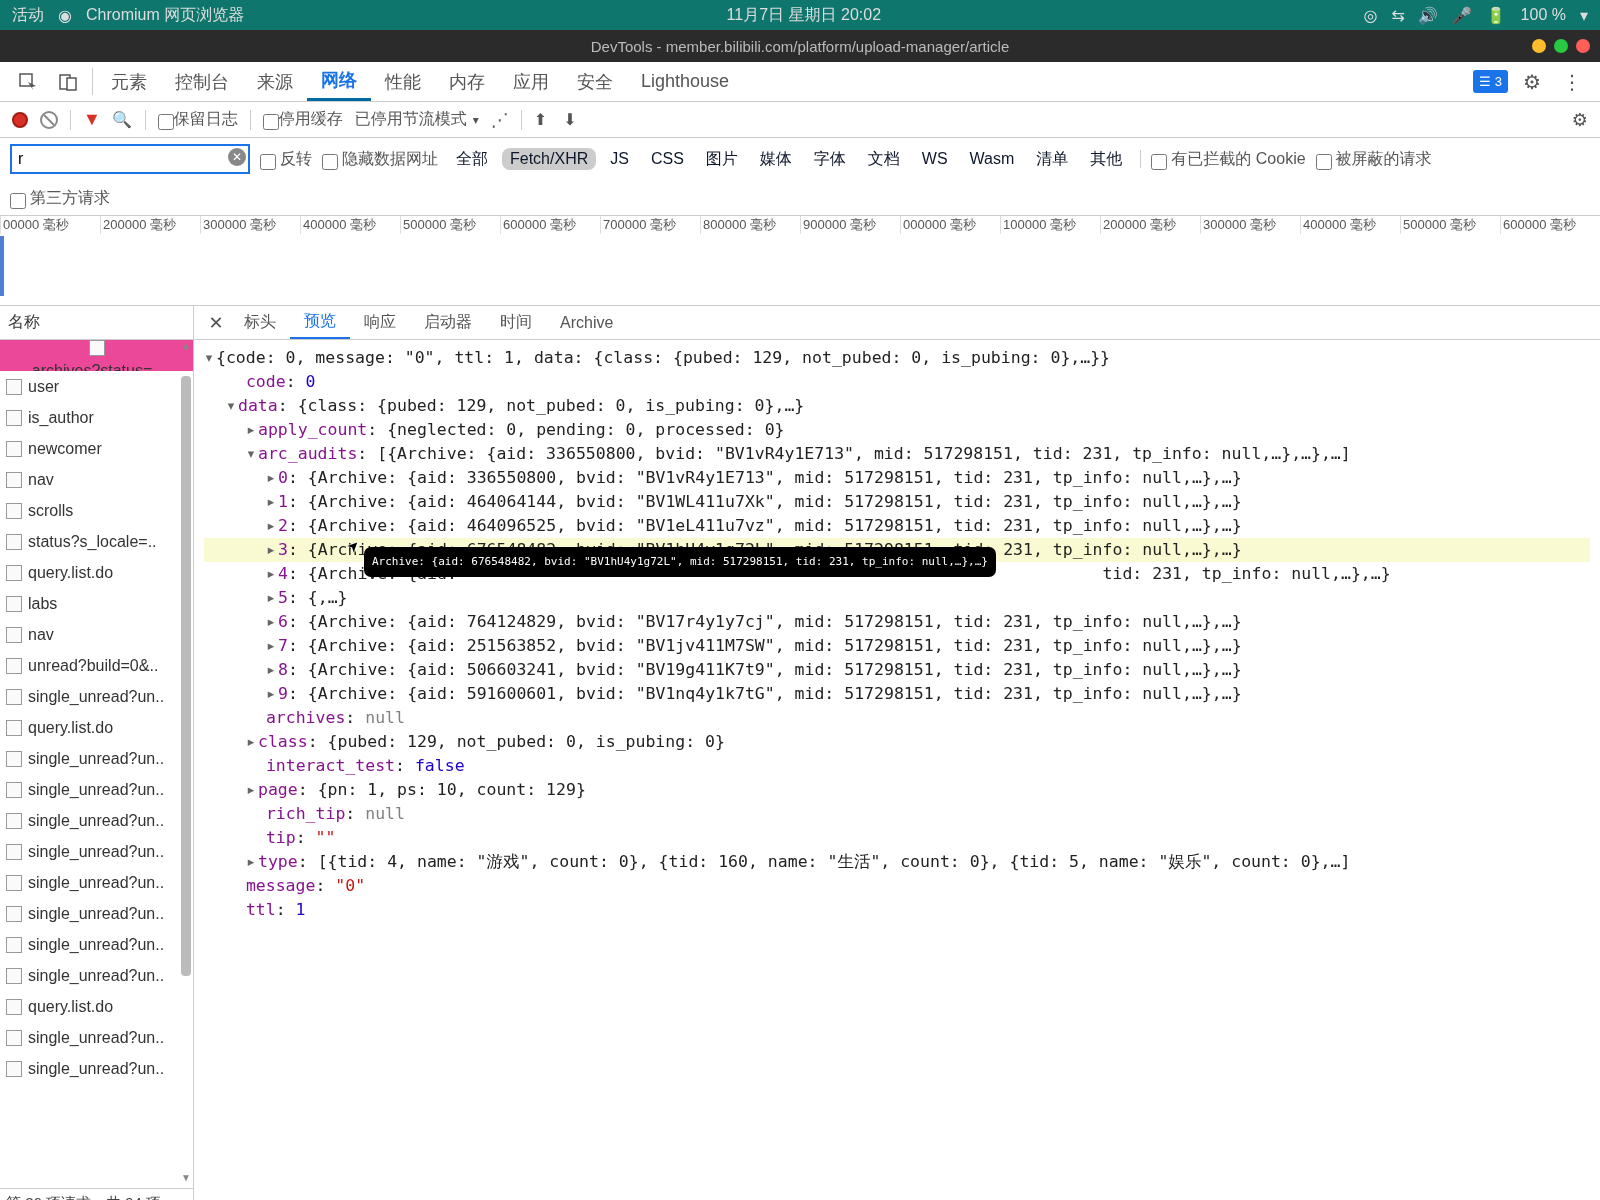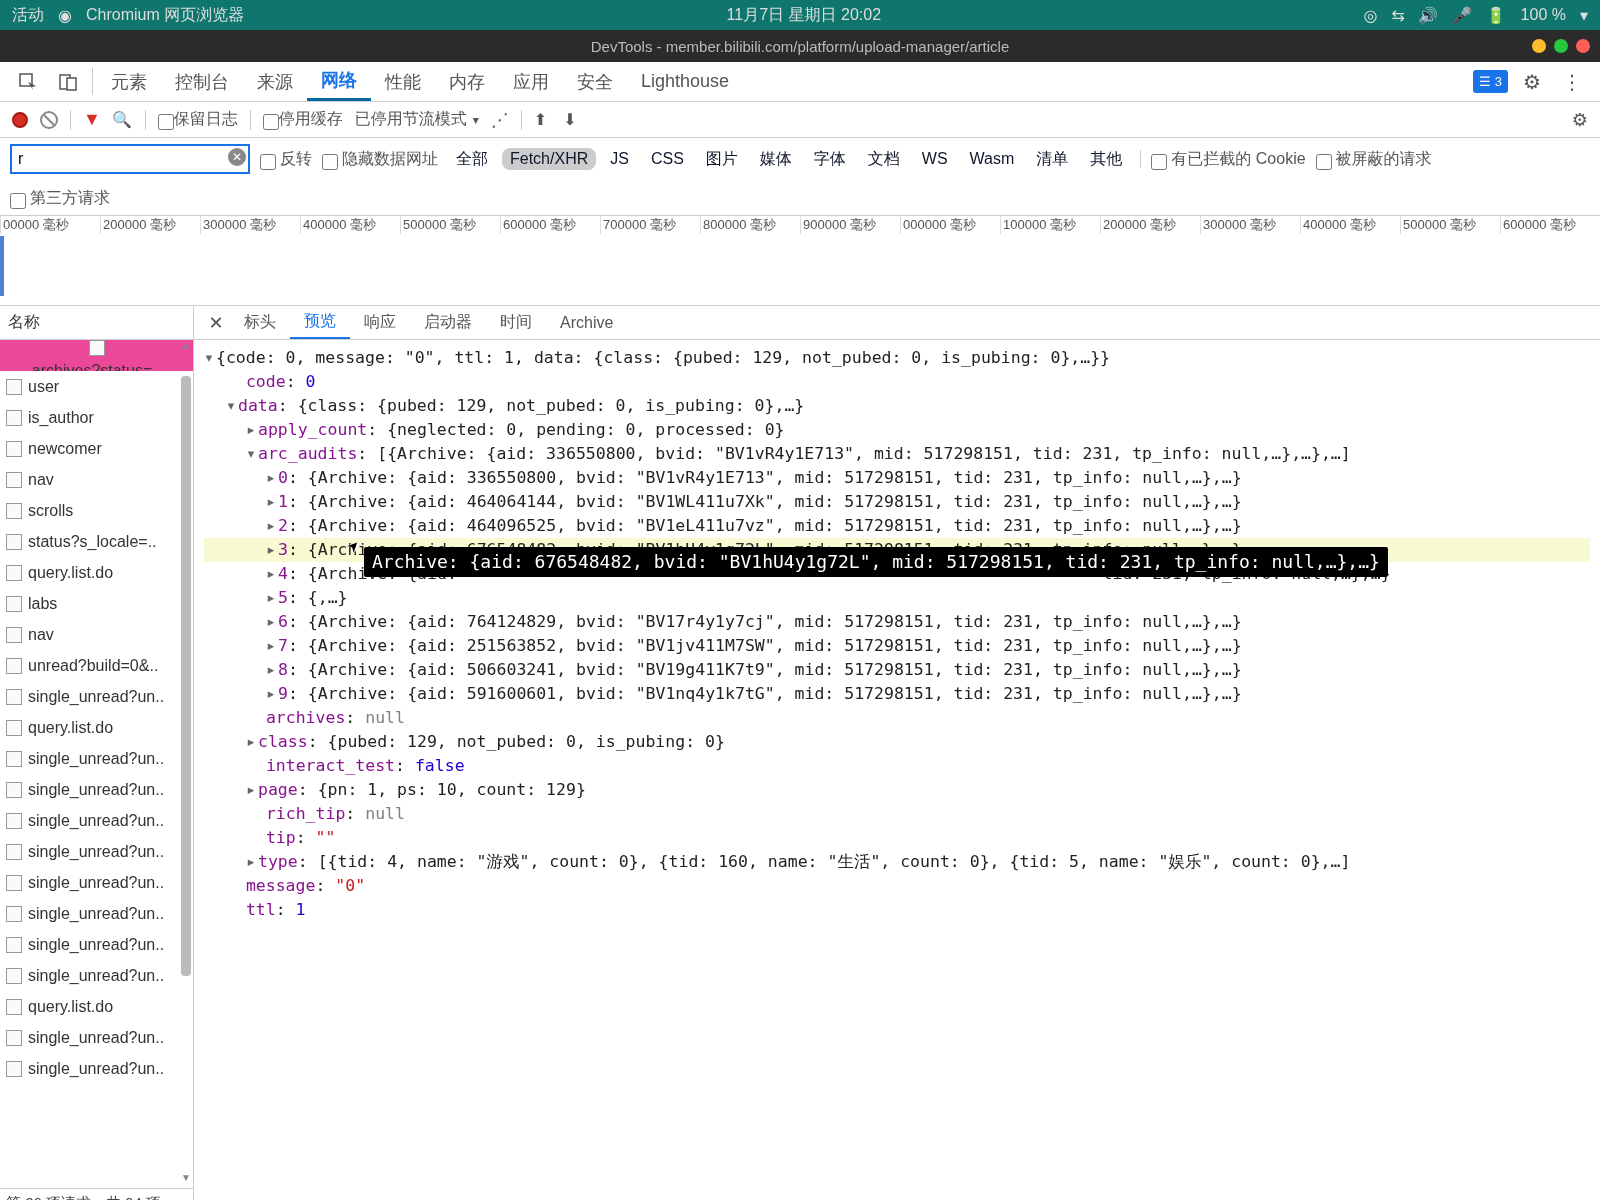--- a/index.html
+++ b/index.html
@@ -86,21 +86,21 @@
 .tree .string { color: #c41a16; }
 .tree .num { color: #1c00cf; }
 .tree .null { color: #808080; }
 .tree .obj { color: #222; }
 .tree .ind0 { padding-left: 0px; }
 .tree .ind1 { padding-left: 22px; }
 .tree .ind2 { padding-left: 42px; }
 .tree .ind3 { padding-left: 62px; }
 .tree .highlight { background: #fafad2; }
 
-.tooltip { position: absolute; background: #000; color: #fff; padding: 3px 8px; font-size: 18px; border-radius: 2px; white-space: nowrap; z-index: 100; font-family: Menlo, monospace; }
+.tooltip { position: absolute; background: #000; color: #fff; padding: 3px 8px; font-size: 11px; border-radius: 7px; white-space: nowrap; z-index: 100; font-family: Menlo, monospace; }
 
 .cursor-arrow { position: absolute; width: 0; height: 0; z-index: 101; }
 .cursor-arrow::before { content: '➤'; position: absolute; color: black; font-size: 20px; transform: rotate(-45deg); text-shadow: -1px -1px 0 white, 1px 1px 0 white; left: -6px; top: -6px; }
 
 input[type=checkbox] { width: 16px; height: 16px; }
 </style>
 </head>
 <body>
 
 <div class="menubar">

